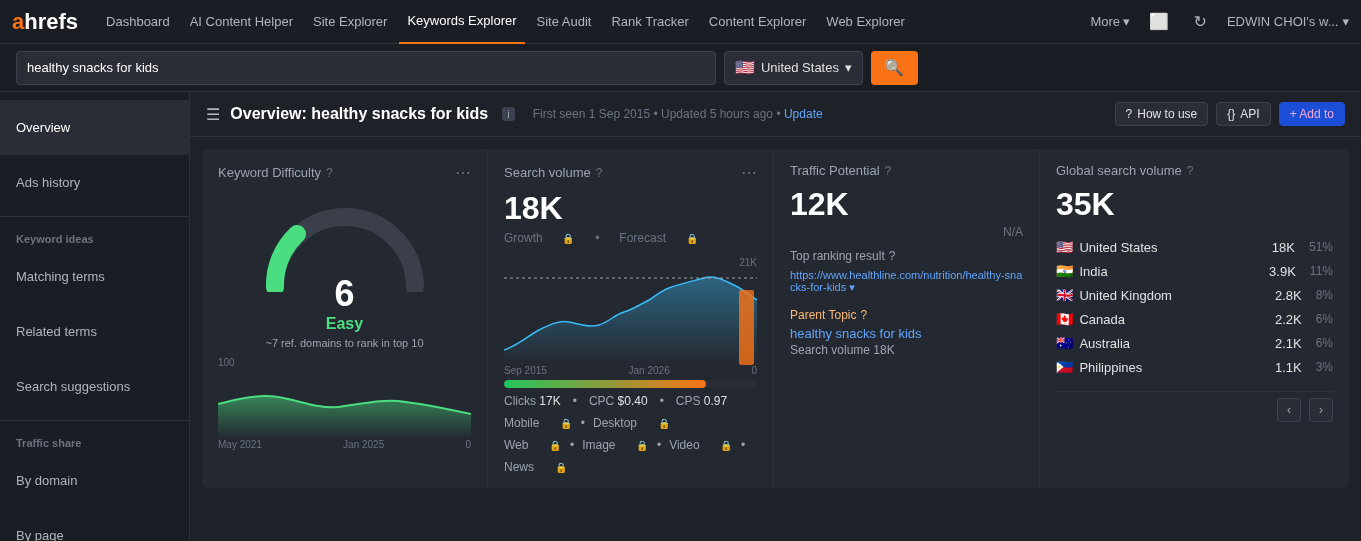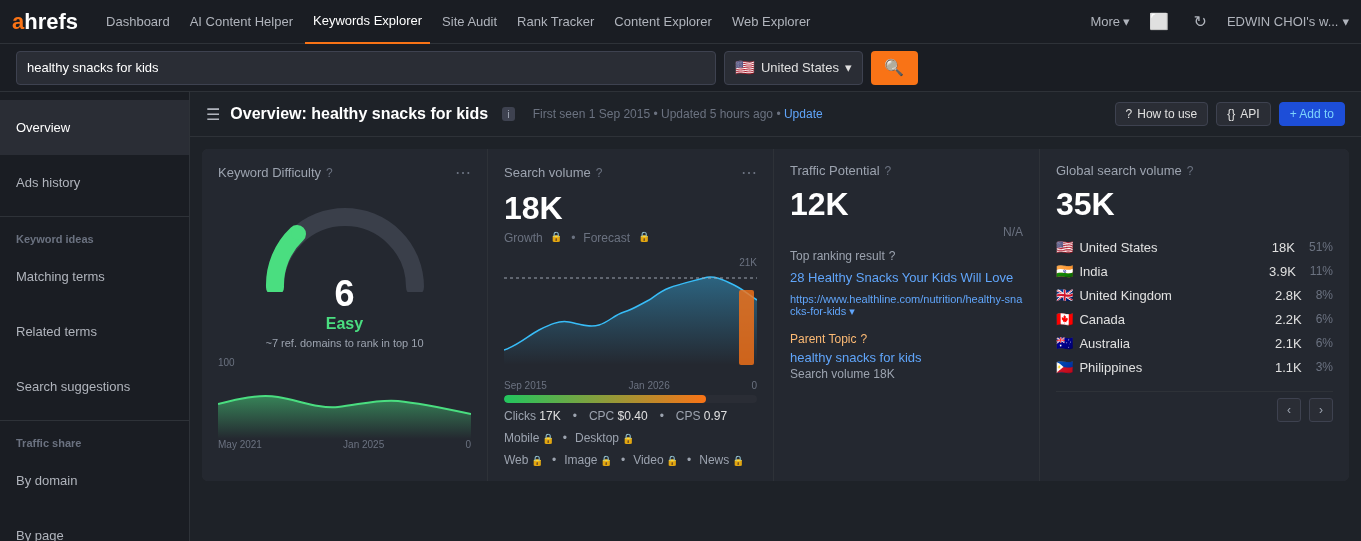--- a/index.html
+++ b/index.html
@@ -39,47 +39,47 @@
 
     
     .page-header { display: flex; align-items: center; padding: 10px 16px; border-bottom: 1px solid #2e3238; background: #1e2228; gap: 10px; }
     .hamburger { color: #b0b4bc; cursor: pointer; font-size: 16px; }
     .page-title { font-size: 16px; font-weight: 600; color: #fff; }
     .page-title-badge { background: #3e4250; color: #9ca3af; border-radius: 3px; font-size: 11px; padding: 1px 5px; margin-left: 4px; cursor: pointer; }
     .page-meta { color: #6b7280; font-size: 12px; margin-left: 8px; }
     .update-link { color: #60a5fa; cursor: pointer; }
     .header-actions { margin-left: auto; display: flex; align-items: center; gap: 8px; }
     .header-btn { display: flex; align-items: center; gap: 5px; background: #2a2d35; border: 1px solid #3e4250; border-radius: 4px; padding: 4px 10px; color: #e0e0e0; cursor: pointer; font-size: 12px; }
-    .header-btn-primary { background: #1d4ed8; border-color: #1d4ed8; color: #7dd3fc; }
+    .header-btn-primary { background: #1d4ed8; border-color: #1d4ed8; color: #f9a8d4; }
 
     
     .cards-grid { display: grid; grid-template-columns: 285px 285px 265px 1fr; gap: 1px; background: #2e3238; padding: 0; margin: 12px; border-radius: 6px; overflow: hidden; }
     .card { background: #242830; padding: 14px 16px; min-height: 320px; }
     .card-header { display: flex; align-items: center; justify-content: space-between; margin-bottom: 8px; }
     .card-title { font-size: 13px; font-weight: 500; color: #9ca3af; display: flex; align-items: center; gap: 5px; }
     .card-title .help-icon { color: #6b7280; font-size: 12px; }
     .card-menu { color: #6b7280; cursor: pointer; font-size: 16px; }
 
     
     .kd-gauge { display: flex; flex-direction: column; align-items: center; margin: 10px 0 8px; position: relative; }
     .gauge-number { font-size: 36px; font-weight: 700; color: #fff; text-align: center; margin-top: -4px; }
     .gauge-label { font-size: 16px; color: #4ade80; font-weight: 600; text-align: center; }
     .gauge-sub { font-size: 11px; color: #9ca3af; text-align: center; margin-top: 4px; }
 
     
     .sv-number { font-size: 32px; font-weight: 700; color: #fff; margin-bottom: 4px; }
-    .sv-sub { font-size: 12px; color: #6b7280; display: flex; align-items: flex-start; gap: 8px; margin-bottom: 12px; }
+    .sv-sub { font-size: 12px; color: #6b7280; display: flex; align-items: center; gap: 20px; margin-bottom: 12px; }
     .lock-icon { font-size: 10px; color: #6b7280; }
     .progress-bar-wrap { height: 8px; background: #2a2d35; border-radius: 4px; margin: 4px 0; overflow: hidden; }
     .progress-bar-fill { height: 100%; background: linear-gradient(to right, #22c55e, #f97316); border-radius: 4px; }
     .sv-stats { font-size: 12px; color: #9ca3af; display: flex; gap: 12px; flex-wrap: wrap; margin-top: 6px; }
     .sv-stats span { color: #9ca3af; }
     .sv-stats .val { color: #e0e0e0; }
     .sv-platforms { margin-top: 8px; font-size: 12px; color: #9ca3af; display: flex; gap: 8px; flex-wrap: wrap; }
-    .sv-platforms .item { display: flex; align-items: center; gap: 3px; }
+    .sv-platforms .item { display: flex; align-items: center; gap: 21px; }
 
     
     .tp-number { font-size: 32px; font-weight: 700; color: #fff; margin-bottom: 2px; }
     .tp-na { font-size: 12px; color: #6b7280; margin-bottom: 10px; text-align: right; }
     .tp-result-label { font-size: 12px; color: #9ca3af; display: flex; align-items: center; gap: 4px; margin-bottom: 6px; }
     .tp-result-title { color: #60a5fa; cursor: pointer; font-size: 13px; font-weight: 500; line-height: 1.4; margin-bottom: 6px; }
     .tp-result-url { color: #60a5fa; font-size: 11px; word-break: break-all; cursor: pointer; }
     .tp-parent-label { font-size: 12px; color: #fdba74; display: flex; align-items: center; gap: 4px; margin-top: 14px; margin-bottom: 4px; }
     .tp-parent-value { color: #60a5fa; font-size: 13px; cursor: pointer; font-weight: 500; }
     .tp-parent-vol { font-size: 12px; color: #9ca3af; margin-top: 2px; }
@@ -97,20 +97,21 @@
 </head>
 <body>
 
 <nav class="top-nav">
   <div class="logo">
     <span class="a">a</span>
       <span>hrefs</span>
   </div>
   <a class="nav-link">Dashboard</a>
   <a class="nav-link">AI Content Helper</a>
+  <a class="nav-link">Site Explorer</a>
   <a class="nav-link active">Keywords Explorer</a>
   <a class="nav-link">Site Audit</a>
   <a class="nav-link">Rank Tracker</a>
   <a class="nav-link">Content Explorer</a>
   <a class="nav-link">Web Explorer</a>
   <div class="nav-right">
     <div class="nav-more">
       <span>More</span>
       <span>▾</span>
     </div>
@@ -254,21 +255,21 @@
               </linearGradient>
             </defs>
 
             <path d="M0,80 C15,75 25,65 35,60 C45,55 55,50 65,52 C75,54 85,58 95,55 C105,52 110,45 120,42 C130,39 135,35 145,30 C150,27 155,22 165,18 C175,14 185,12 200,8 C210,5 220,10 230,15 C240,20 245,25 253,30 L253,95 L0,95 Z" fill="url(#svGrad)"></path>
             <path d="M0,80 C15,75 25,65 35,60 C45,55 55,50 65,52 C75,54 85,58 95,55 C105,52 110,45 120,42 C130,39 135,35 145,30 C150,27 155,22 165,18 C175,14 185,12 200,8 C210,5 220,10 230,15 C240,20 245,25 253,30" fill="none" stroke="#38bdf8" stroke-width="1.5"></path>
 
             <rect x="235" y="20" width="15" height="75" fill="#f97316" opacity="0.8" rx="2"></rect>
 
             <line x1="0" y1="8" x2="253" y2="8" stroke="#9ca3af" stroke-width="1" stroke-dasharray="3,3"></line>
           </svg>
-          <div style="display:flex;justify-content:space-between;font-size:10px;color:#6b7280;margin-top:15px;">
+          <div style="display:flex;justify-content:space-between;font-size:10px;color:#6b7280;margin-top:0;">
             <span>Sep 2015</span>
             <span>Jan 2026</span>
             <span>0</span>
           </div>
         </div>
 
         <div class="progress-bar-wrap">
           <div class="progress-bar-fill" style="width:80%;"></div>
         </div>
 
@@ -330,21 +331,20 @@
             <span class="help-icon">?</span>
           </div>
         </div>
         <div class="tp-number">12K</div>
         <div class="tp-na">N/A</div>
 
         <div class="tp-result-label">
           <span>Top ranking result</span>
           <span class="help-icon">?</span>
         </div>
-        <div class="tp-result-title">28 Healthy Snacks Your Kids Will Love</div>
         <div class="tp-result-url">
           <span>https://www.healthline.com/nutrition/healthy-snacks-for-kids</span>
           <span style="color:#60a5fa;"> ▾</span>
         </div>
 
         <div class="tp-parent-label">
           <span>Parent Topic</span>
           <span class="help-icon">?</span>
         </div>
         <div class="tp-parent-value">healthy snacks for kids</div>

